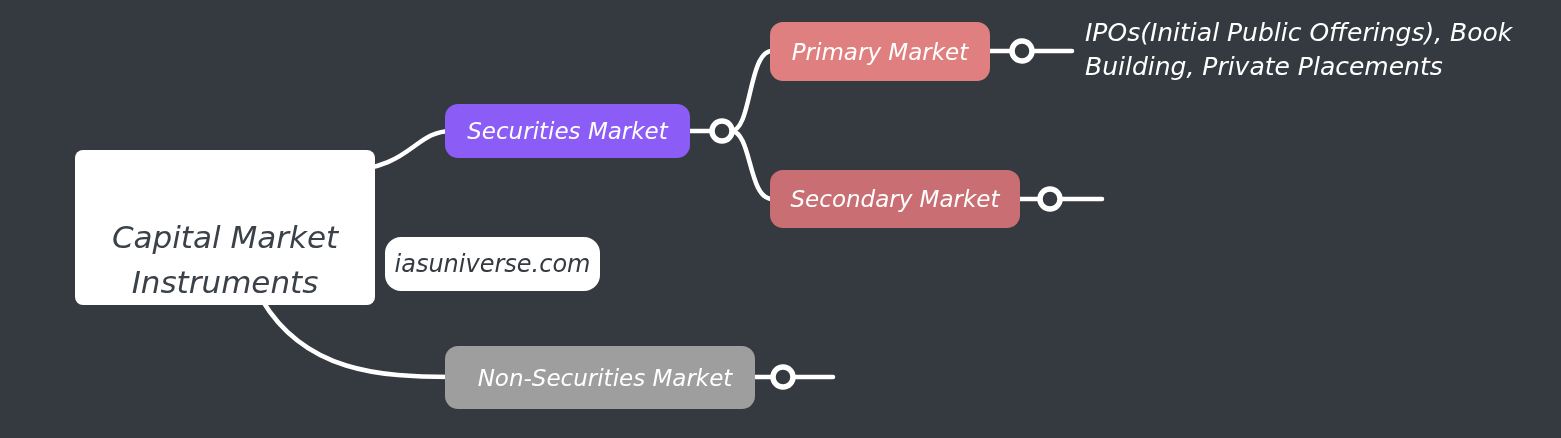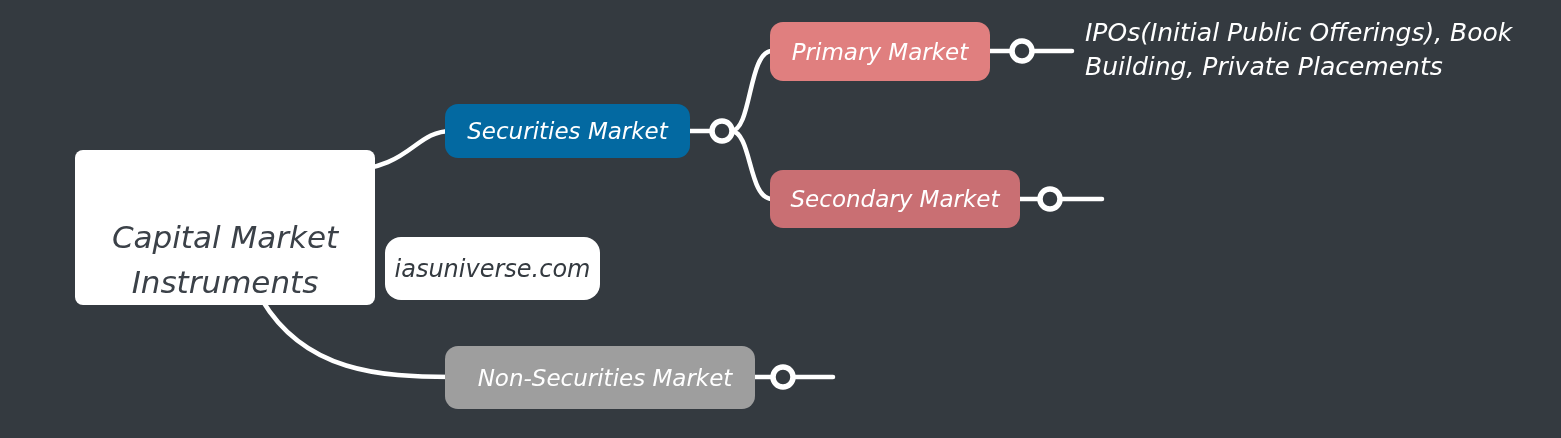--- a/index.html
+++ b/index.html
@@ -38,37 +38,37 @@
     border-radius: 8px;
     color: #3b4148;
     font-size: 31px;
     line-height: 1.45;
     padding: 0 22px;
     font-weight: 500;
     align-items: flex-end;
   }
   .watermark-node {
     left: 385px; top: 237px;
-    width: 215px; height: 63px;
+    width: 215px; height: 54px;
     background: #ffffff;
     border-radius: 16px;
     color: #343a40;
     font-size: 24px;
   }
   .branch-node {
     color: #ffffff;
     border-radius: 13px;
     font-size: 23px;
     padding: 0 14px;
     white-space: nowrap;
   }
   .node-securities {
     left: 445px; top: 104px;
     width: 245px; height: 54px;
-    background: #0369a1;
+    background: #8b5cf6;
   }
   .node-primary {
     left: 770px; top: 22px;
     width: 220px; height: 59px;
     background: #e07f7f;
   }
   .node-secondary {
     left: 770px; top: 170px;
     width: 250px; height: 58px;
     background: #c96f73;

